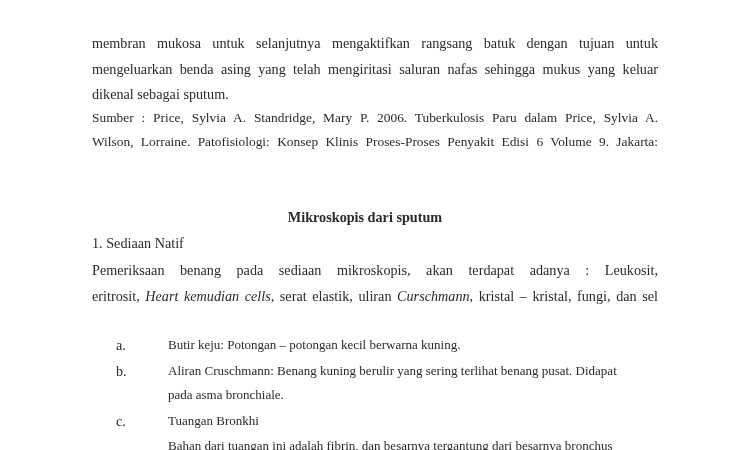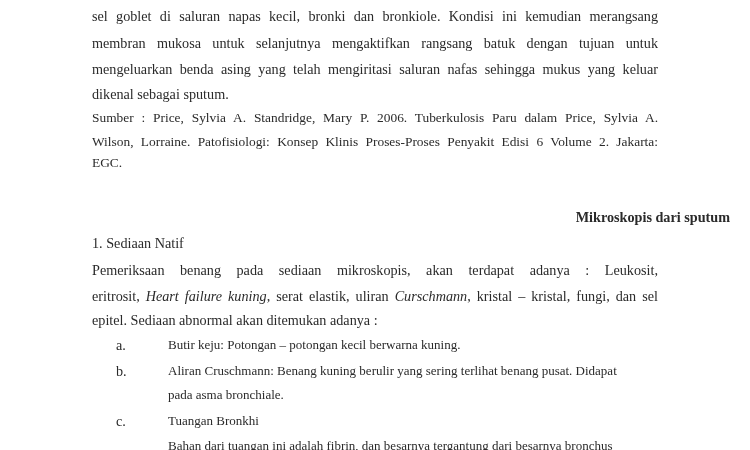--- a/index.html
+++ b/index.html
@@ -31,21 +31,21 @@
       white-space: nowrap;
     }
     .justify {
       text-align: justify;
       text-align-last: justify;
     }
     .heading {
       position: absolute;
       left: 0;
       width: 730px;
-      text-align: right;
+      text-align: center;
       font-weight: bold;
       font-size: 14.2px;
       line-height: 18px;
     }
     .marker {
       position: absolute;
       left: 116px;
       font-size: 14.2px;
       line-height: 18px;
     }
@@ -57,36 +57,33 @@
       white-space: nowrap;
       margin-left: 12px;
     }
     em { font-style: italic; }
   </style>
 </head>
 <body>
 
 <div class="page">
 
-  <div class="line justify" style="top:7px;">sel goblet di saluran napas kecil, bronki dan bronkiole. Kondisi ini kemudian merangsang</div>
   <div class="line justify" style="top:34px;">membran  mukosa untuk selanjutnya mengaktifkan rangsang batuk dengan tujuan untuk</div>
   <div class="line justify" style="top:60px;">mengeluarkan benda asing yang telah mengiritasi saluran nafas sehingga mukus yang keluar</div>
   <div class="line" style="top:85px;">dikenal sebagai sputum.</div>
 
   <div class="line justify" style="top:109px; font-size:13.4px;">Sumber : Price, Sylvia A. Standridge, Mary P. 2006. Tuberkulosis Paru dalam Price, Sylvia A.</div>
-  <div class="line justify" style="top:133px; font-size:13.4px;">Wilson, Lorraine. Patofisiologi: Konsep Klinis Proses-Proses Penyakit Edisi 6 Volume 2. Jakarta:</div>
-  <div class="line" style="top:154px; font-size:13.4px;">EGC.</div>
+  <div class="line justify" style="top:133px; font-size:13.4px;">Wilson, Lorraine. Patofisiologi: Konsep Klinis Proses-Proses Penyakit Edisi 6 Volume 9. Jakarta:</div>
 
   <div class="heading" style="top:208px;">Mikroskopis dari sputum</div>
 
   <div class="line" style="top:234px;">1. Sediaan Natif</div>
 
   <div class="line justify" style="top:261px;">Pemeriksaan benang pada sediaan mikroskopis, akan terdapat adanya : Leukosit,</div>
-  <div class="line justify" style="top:287px;"><span>eritrosit, </span><em>Heart failure kuning</em><span>, serat elastik, uliran </span><em>Curschmann</em><span>, kristal – kristal, fungi, dan sel</span></div>
-  <div class="line" style="top:311px;">epitel. Sediaan abnormal akan ditemukan adanya :</div>
+  <div class="line justify" style="top:287px;"><span>eritrosit, </span><em>Heart kemudian cells</em><span>, serat elastik, uliran </span><em>Curschmann</em><span>, kristal – kristal, fungi, dan sel</span></div>
 
   <div class="marker" style="top:336px;">a.</div>
   <div class="litext" style="top:336px;">Butir keju: Potongan – potongan kecil berwarna kuning.</div>
 
   <div class="marker" style="top:362px;">b.</div>
   <div class="litext" style="top:386px;">pada asma bronchiale.</div>
   <div class="litext" style="top:362px;">Aliran Cruschmann: Benang kuning berulir yang sering terlihat benang pusat. Didapat</div>
 
   <div class="marker" style="top:412px;">c.</div>
   <div class="litext" style="top:412px;">Tuangan Bronkhi</div>

